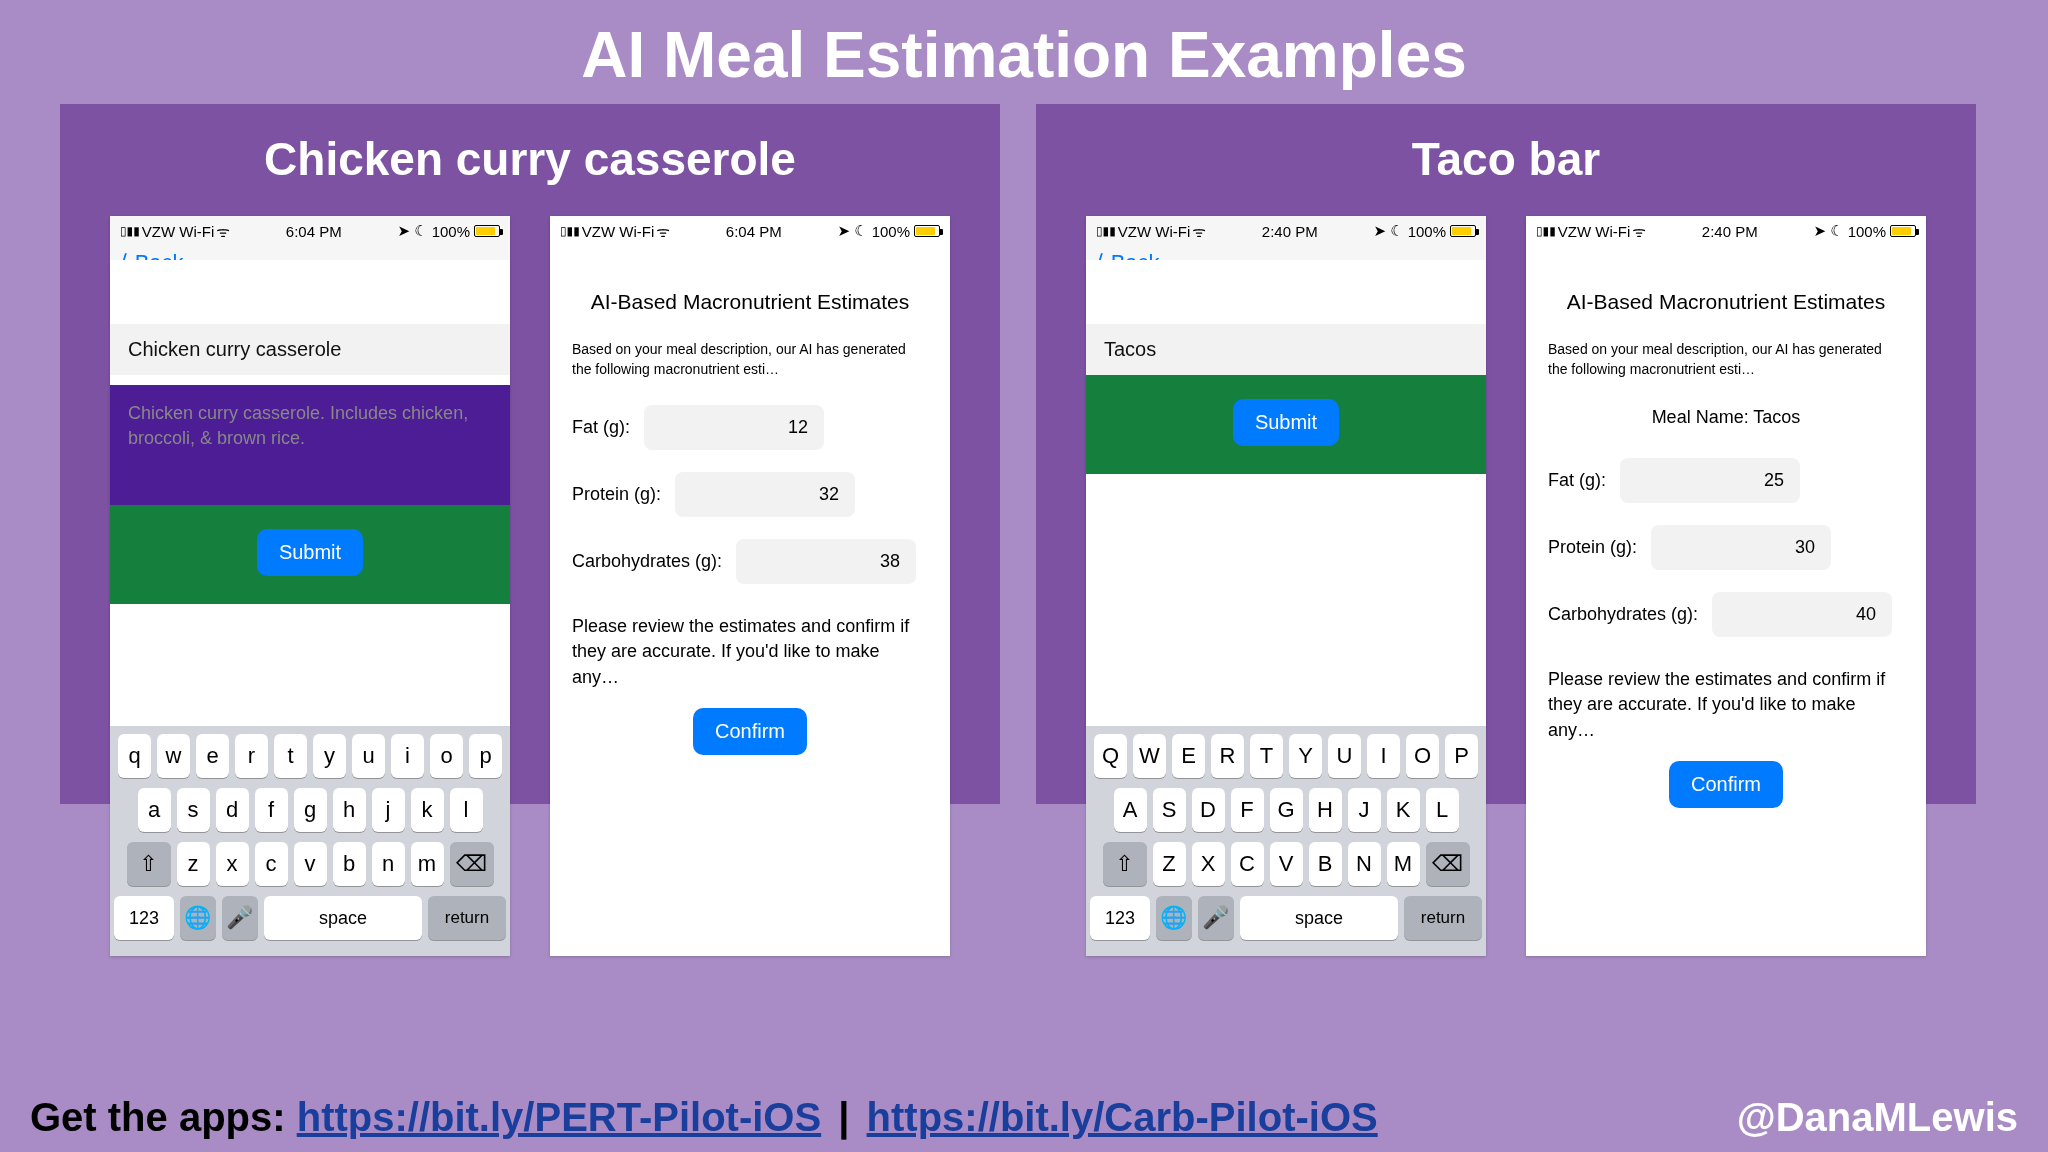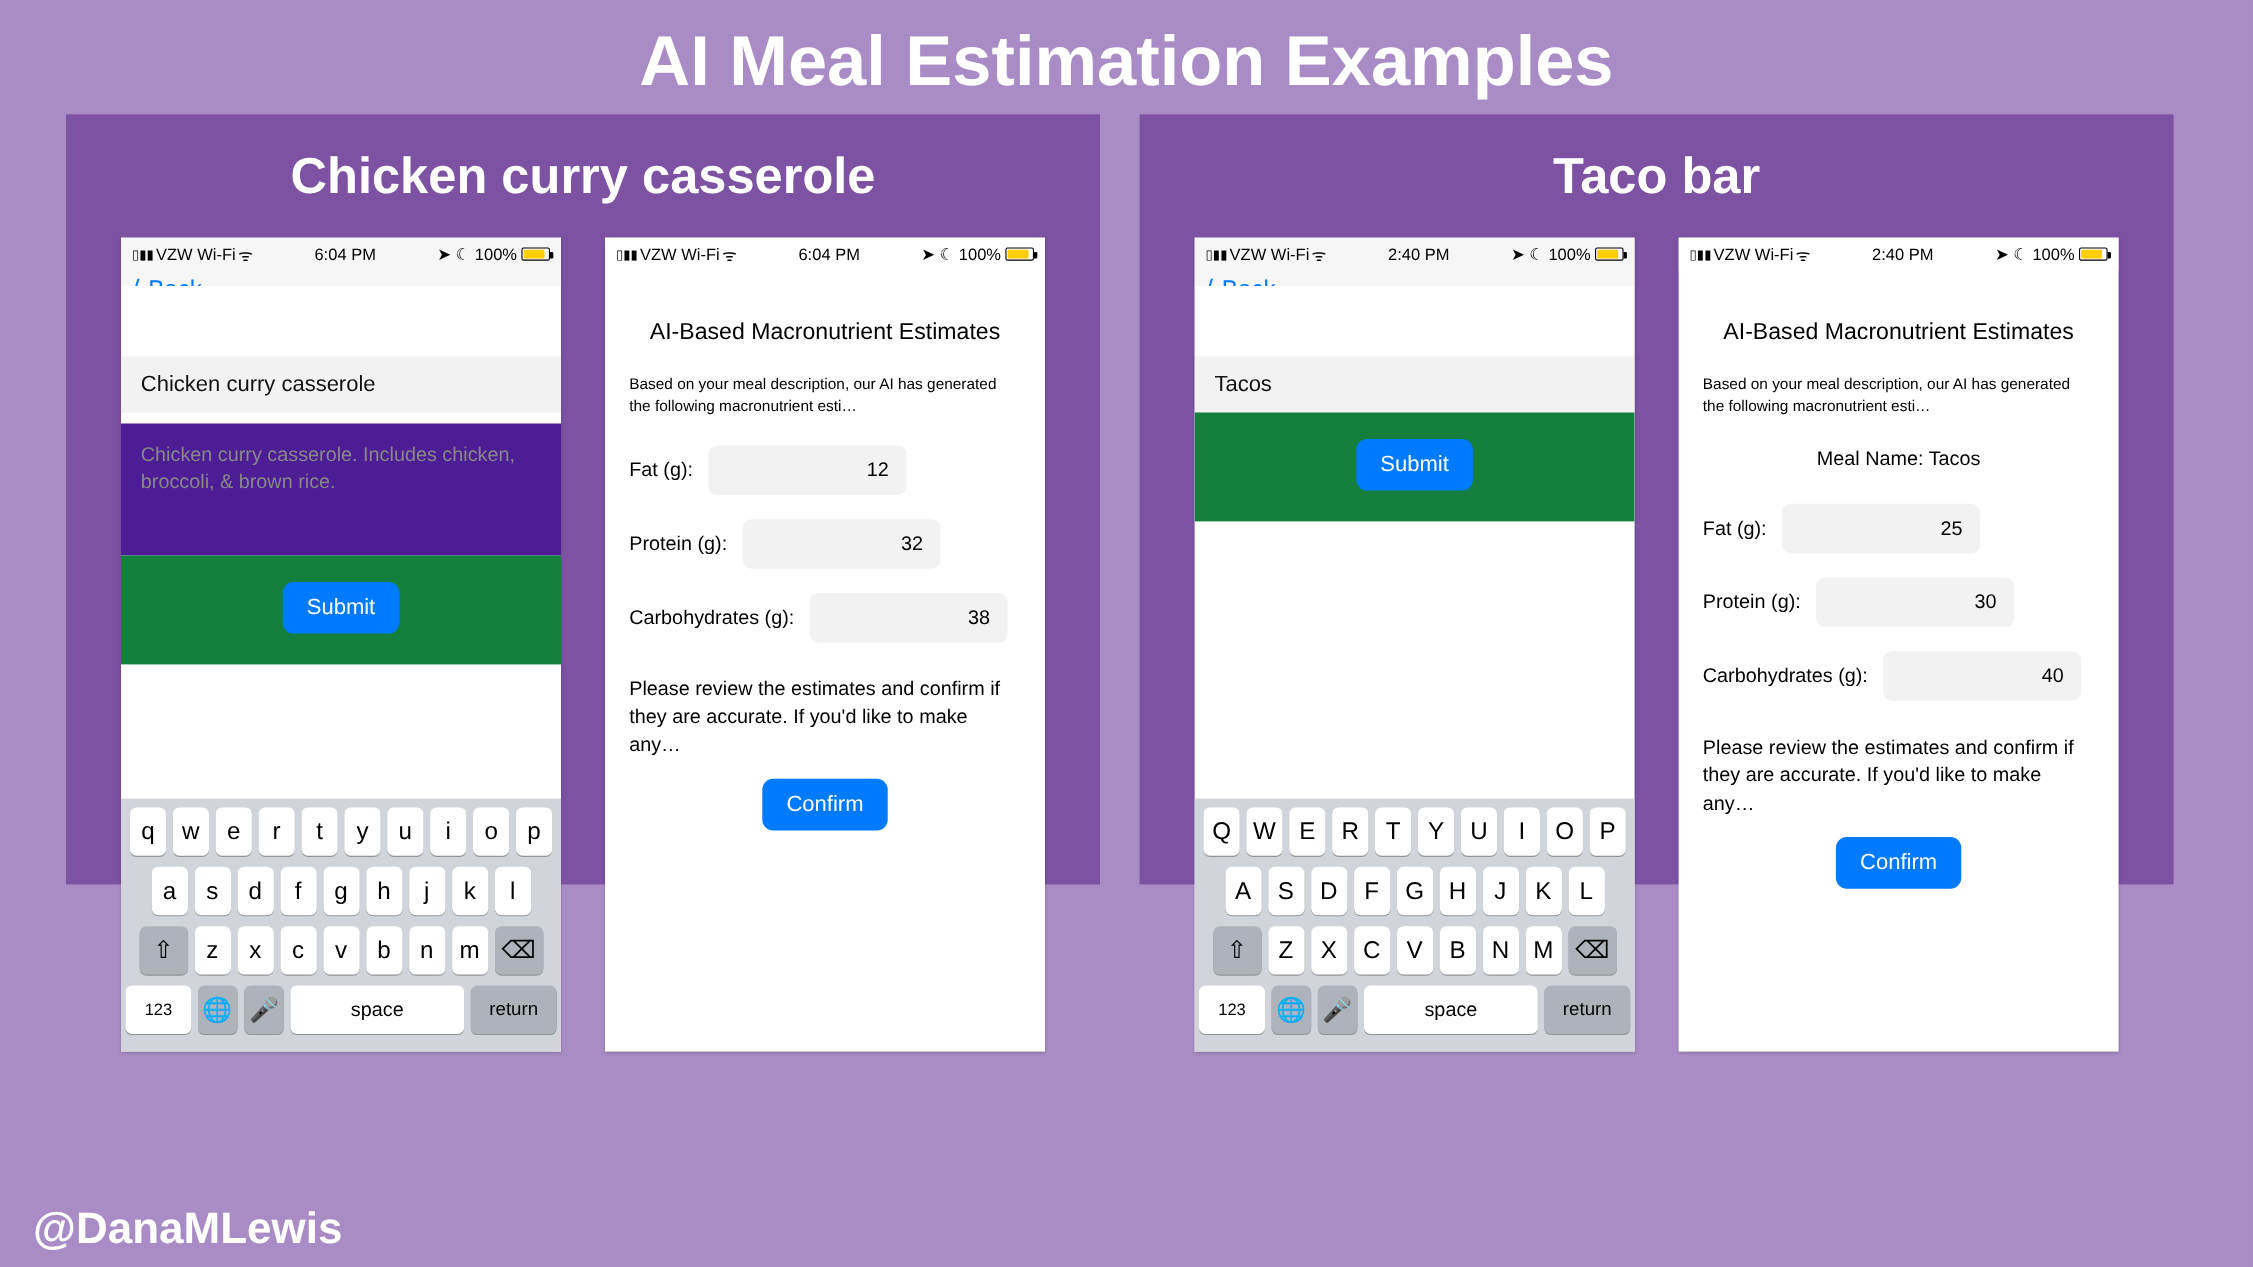--- a/index.html
+++ b/index.html
@@ -106,21 +106,21 @@
     background:#d1d4da;
     padding:8px 4px 6px 4px;
   }
   .kbd-row{display:flex; justify-content:center; gap:6px; margin-bottom:10px;}
   .key{
     background:#fff; border-radius:6px; width:33px; height:44px;
     display:flex; align-items:center; justify-content:center;
     font-size:22px; color:#000; box-shadow:0 1px 0 rgba(0,0,0,.3);
   }
   .key-mod{ background:#adb2bb; width:44px;}
-  .key-wide{ width:60px; font-size:15px;}
+  .key-wide{ width:60px; font-size:18px;}
   .key-space{ flex:1; font-size:18px;}
   .kbd-row-bot{display:flex; gap:6px;}
   
   .est-title{
     text-align:center; font-size:21px; color:#000; padding:44px 10px 20px 10px;
   }
   .est-sub{
     font-size:14px; color:#000; padding:6px 22px 20px 22px; line-height:1.4;
   }
   .meal-name{
@@ -367,14 +367,20 @@
           </div>
         <div class="est-review">Please review the estimates and confirm if they are accurate. If you'd like to make any…</div>
         <div class="confirm-area"><span class="confirm-btn">Confirm</span></div>
       </div>
     </div>
   </div>
 
 </div>
 
 <div class="footer">
+  <div class="footer-left">
+    <span>Get the apps: </span>
+    <a>https://bit.ly/PERT-Pilot-iOS</a>
+    <span class="footer-sep"> | </span>
+    <a>https://bit.ly/Carb-Pilot-iOS</a>
+  </div>
   <div class="footer-right">@DanaMLewis</div>
 </div>
 
 </body></html>

